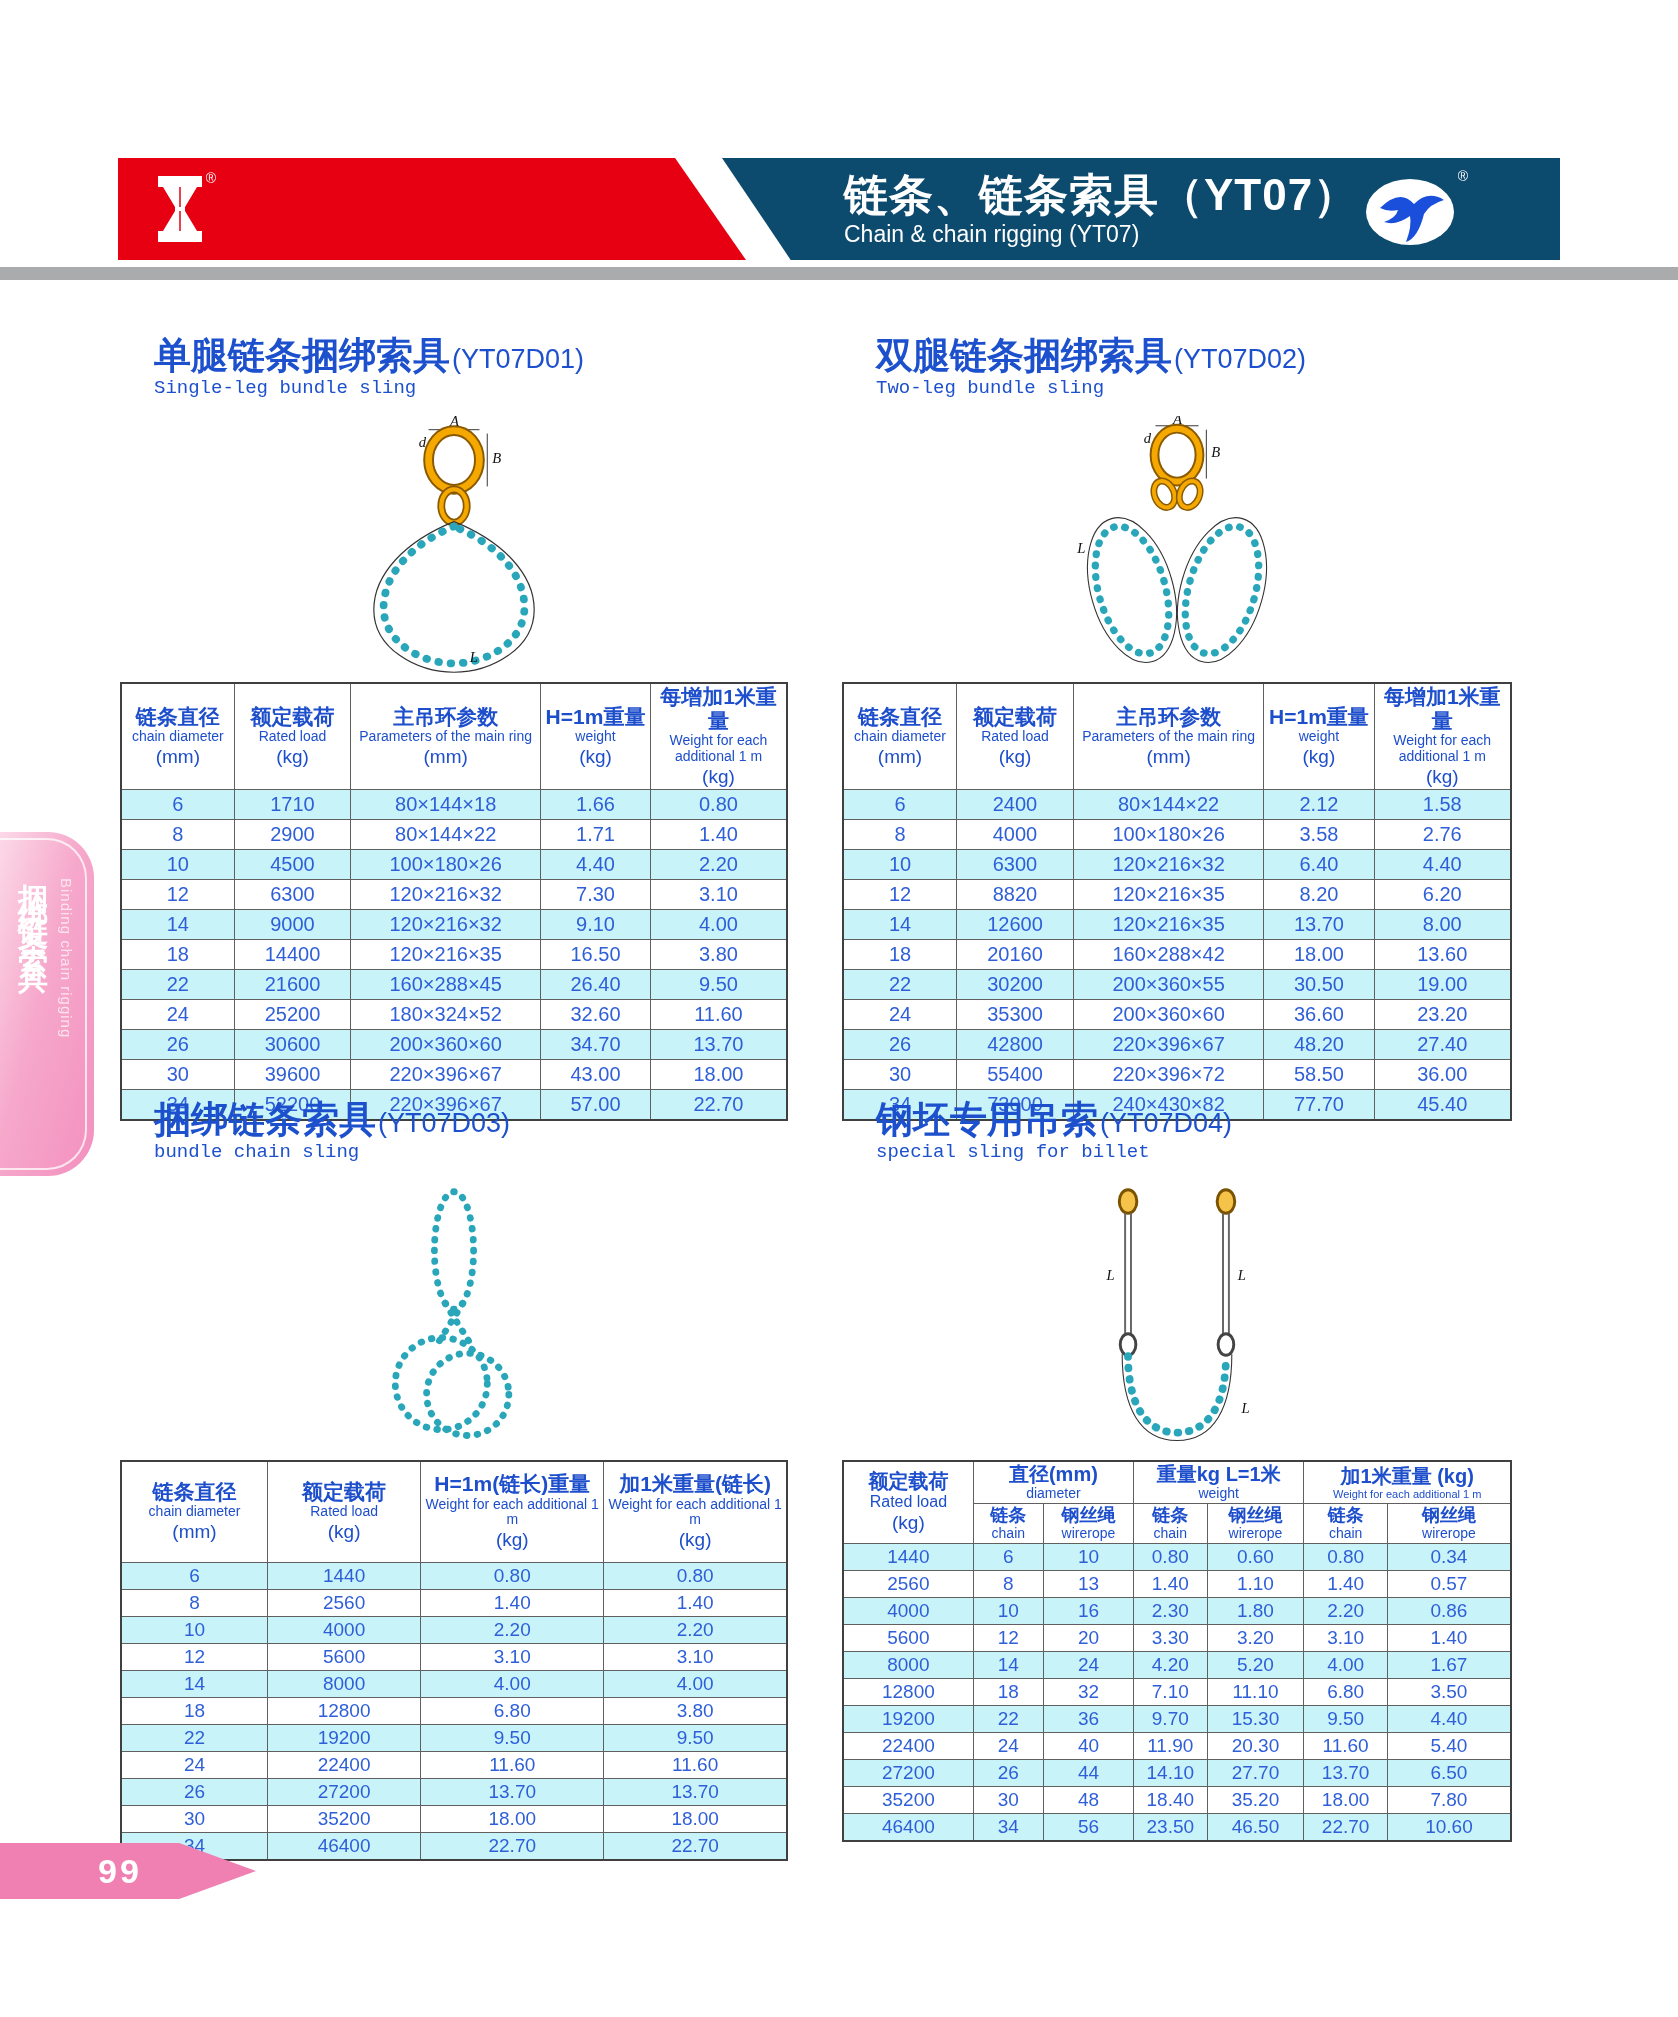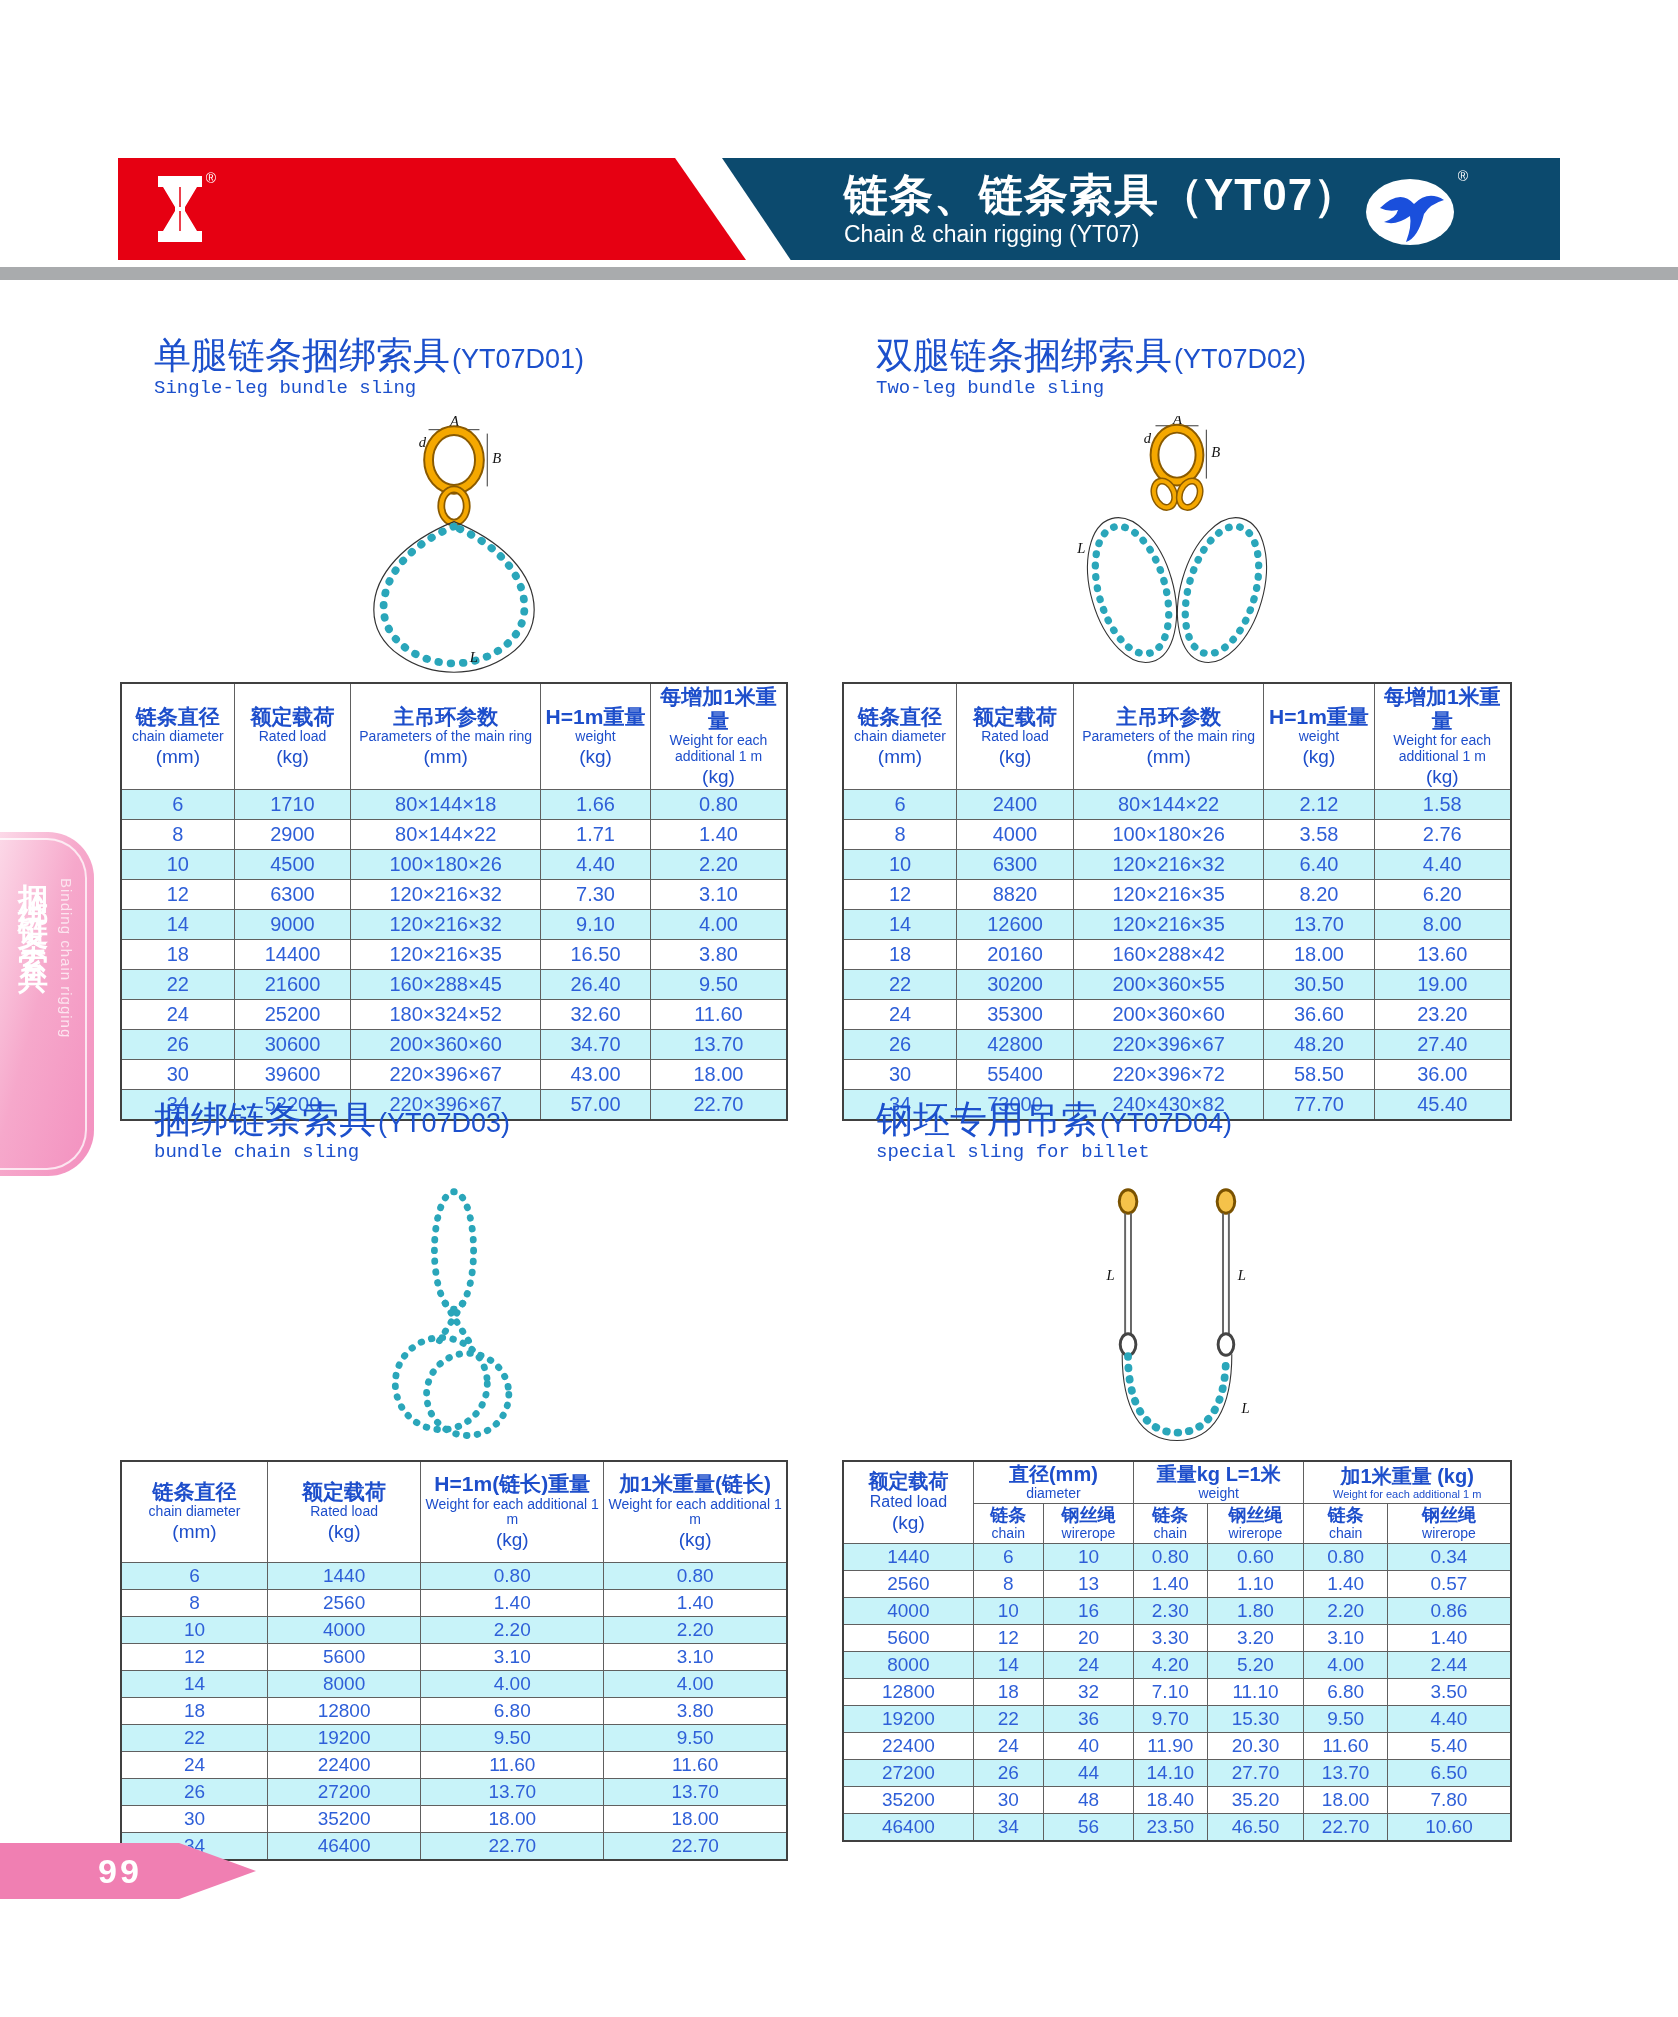--- a/index.html
+++ b/index.html
@@ -22,21 +22,21 @@
   .logo-blue .reg{position:absolute;right:0;top:-4px;font-size:14px;color:#fff;}
   .stripe{position:absolute;left:0;top:267px;width:1678px;height:13px;background:#a9abad;}
 
   
   .sec{position:absolute;}
   .sec1{left:120px;top:336px;width:668px;}
   .sec2{left:842px;top:336px;width:670px;}
   .sec3{left:120px;top:1100px;width:668px;}
   .sec4{left:842px;top:1100px;width:670px;}
   .sec-title{height:80px;margin-left:34px;color:#1c50cc;line-height:1.08;}
-  .sec-title .zh{font-size:37px;font-weight:normal;}
+  .sec-title .zh{font-size:37px;font-weight:bold;}
   .sec-title .code{font-size:27px;font-weight:normal;margin-left:2px;}
   .sec-title .en{font-size:19px;margin-top:2px;font-family:Liberation Mono, monospace;}
   .diagram{display:flex;justify-content:center;align-items:flex-start;}
   .sec1 .diagram,.sec2 .diagram{height:266px;}
   .sec3 .diagram,.sec4 .diagram{height:280px;}
   .dimlabel{font-family:"Liberation Serif",serif;font-style:italic;font-size:15px;fill:#111;}
 
   
   table{border-collapse:collapse;width:100%;border:2px solid #404040;table-layout:fixed;}
   th,td{border:1px solid #606060;text-align:center;vertical-align:middle;padding:1px 2px;}
@@ -627,21 +627,21 @@
             <td>3.10</td>
             <td>1.40</td>
           </tr>
           <tr class="alt">
             <td>8000</td>
             <td>14</td>
             <td>24</td>
             <td>4.20</td>
             <td>5.20</td>
             <td>4.00</td>
-            <td>2.44</td>
+            <td>1.67</td>
           </tr>
           <tr>
             <td>12800</td>
             <td>18</td>
             <td>32</td>
             <td>7.10</td>
             <td>11.10</td>
             <td>6.80</td>
             <td>3.50</td>
           </tr>

